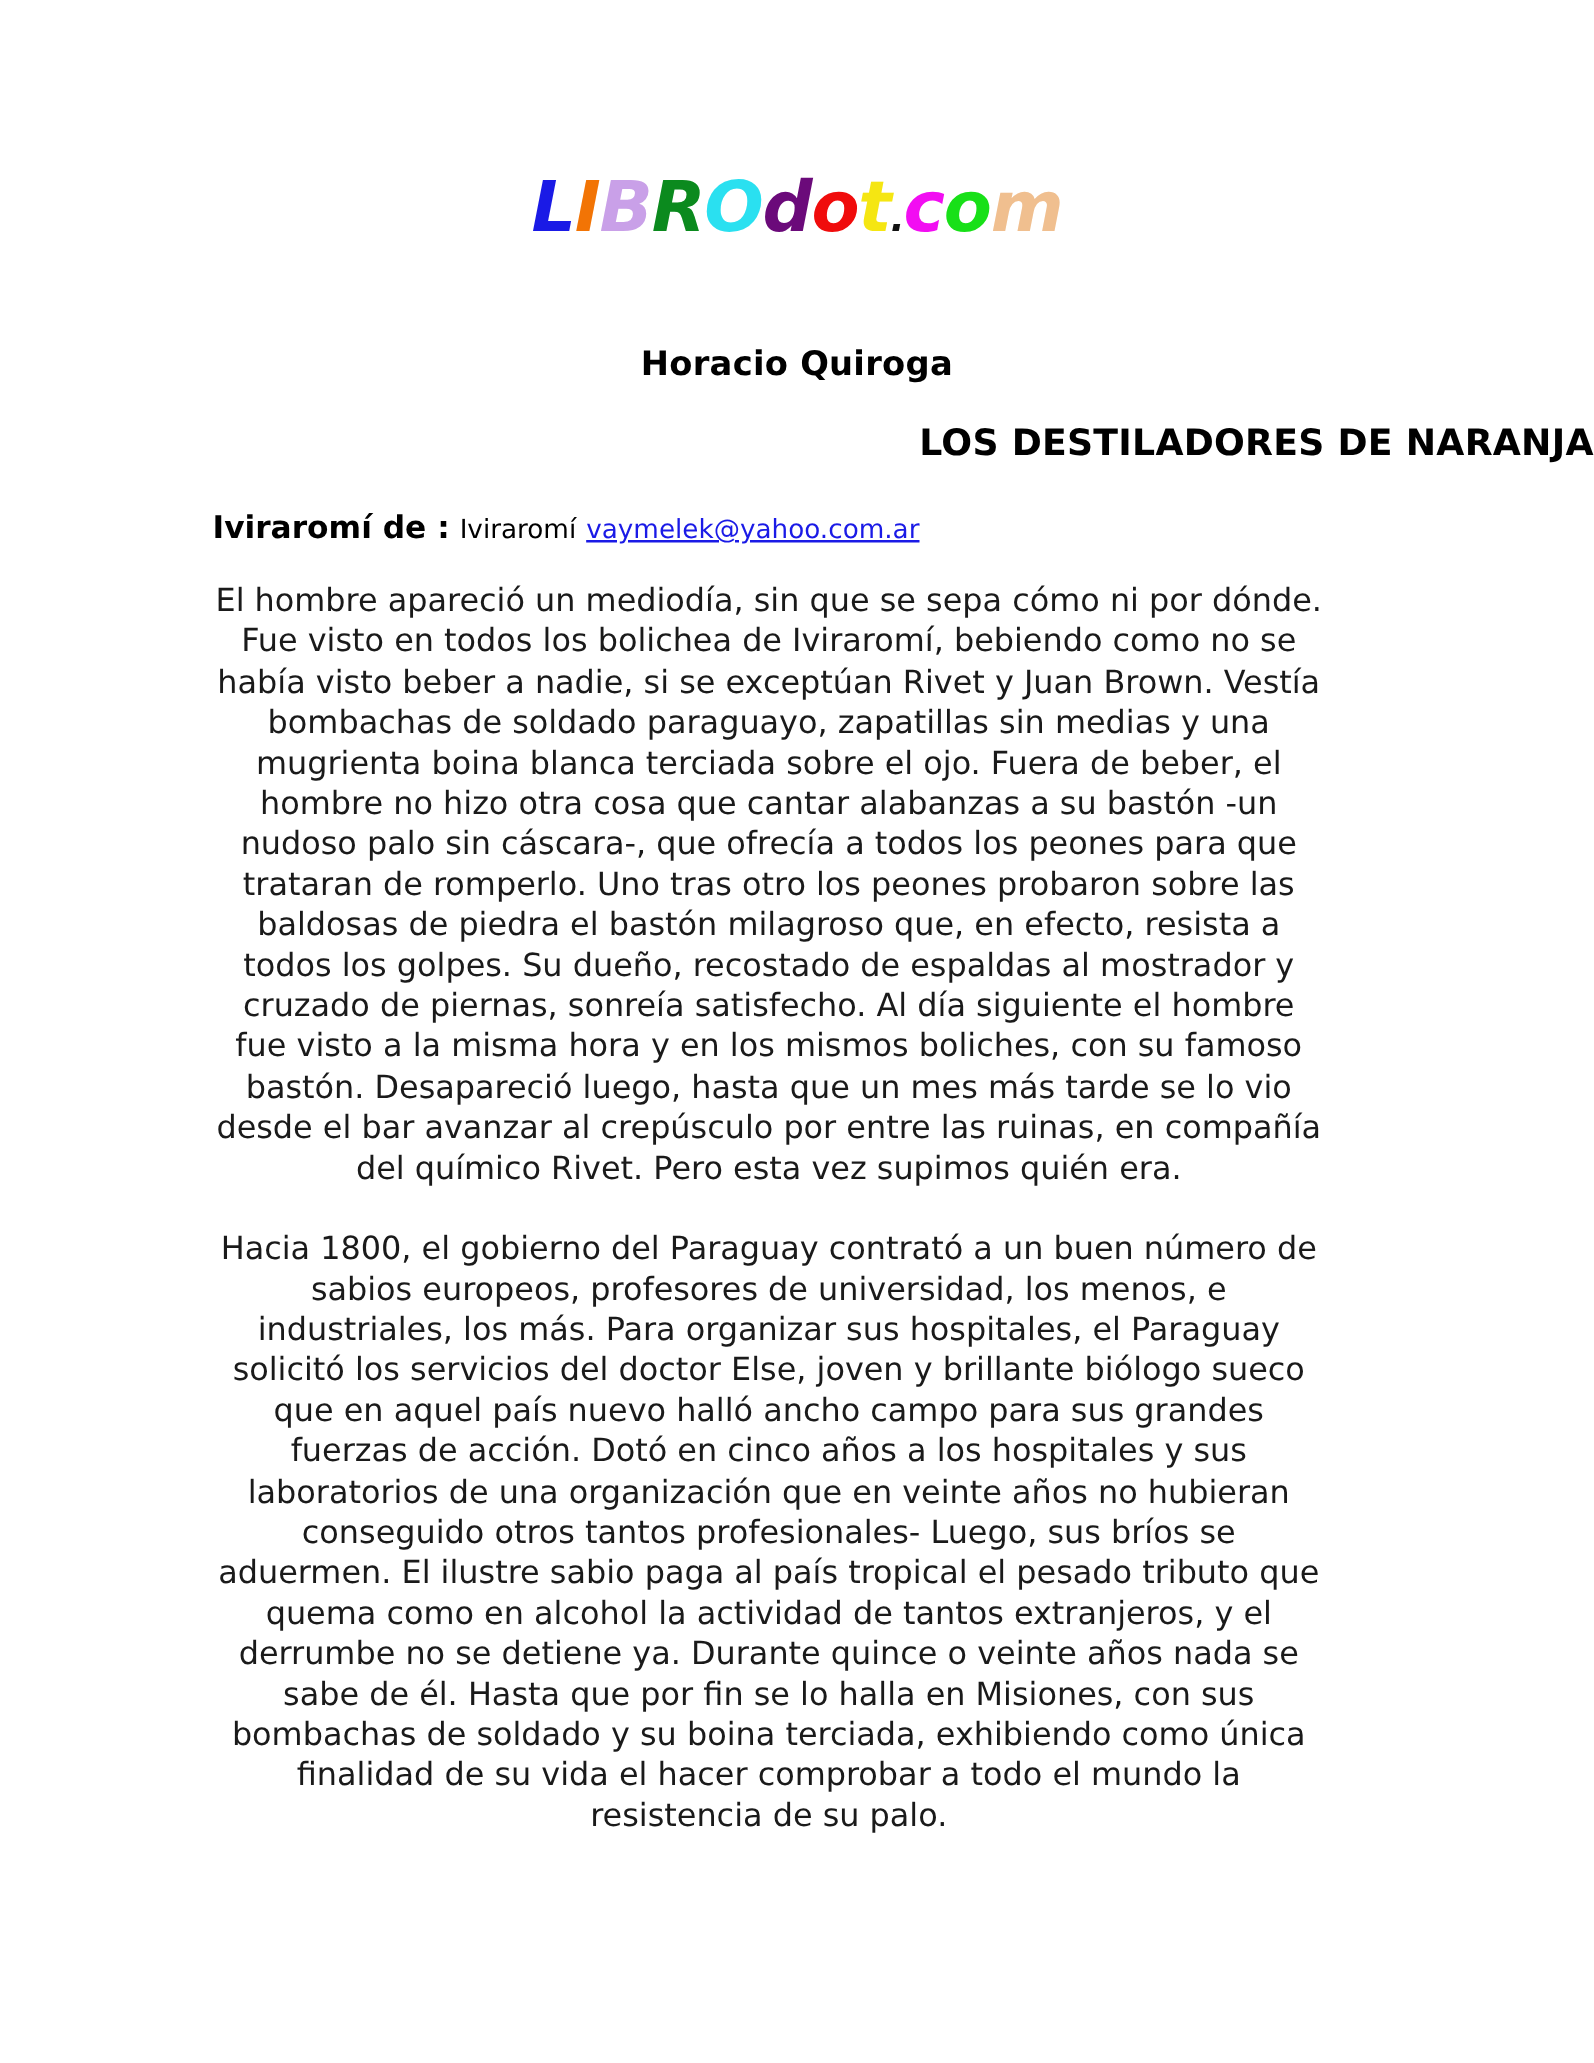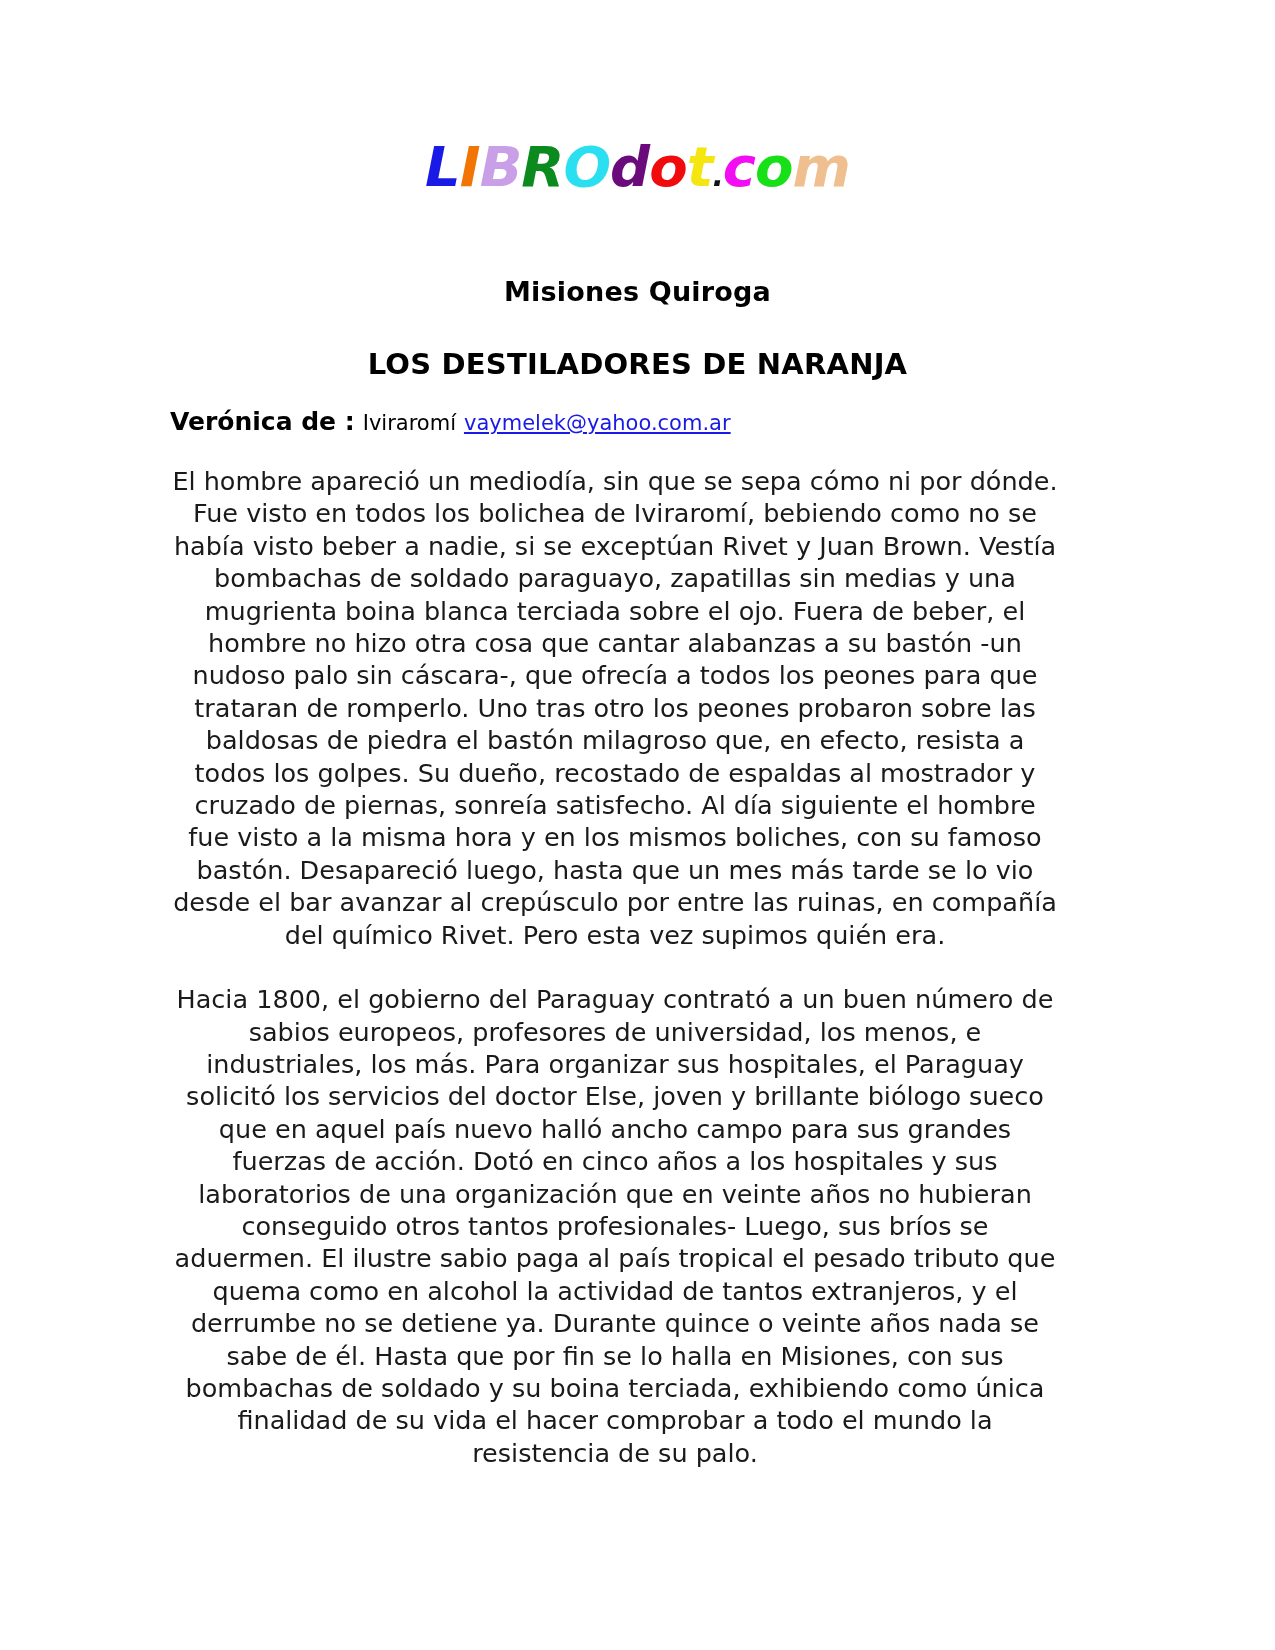--- a/index.html
+++ b/index.html
@@ -53,24 +53,24 @@
     left: 0;
     width: 1275px;
     text-align: center;
     font-size: 27px;
     font-weight: bold;
     letter-spacing: 0.2px;
     font-family: "DejaVu Sans", sans-serif;
   }
   .title {
     position: absolute;
-    top: 347px;
+    top: 337px;
     left: 0;
     width: 1275px;
-    text-align: center;
+    text-align: right;
     font-size: 29px;
     font-weight: bold;
     letter-spacing: 0.2px;
     font-family: "DejaVu Sans", sans-serif;
   }
 
   
   .courtesy {
     position: absolute;
     top: 406px;
@@ -112,26 +112,26 @@
 </style>
 </head>
 <body>
 
 <div class="page">
 
   <div class="logo-wrap">
     <span class="logo"><span style="color: rgb(26, 26, 230);">L</span><span style="color: rgb(242, 116, 5);">I</span><span style="color: rgb(201, 160, 232);">B</span><span style="color: rgb(11, 138, 30);">R</span><span style="color: rgb(42, 224, 240);">O</span><span style="color: rgb(107, 10, 122);">d</span><span style="color: rgb(240, 12, 12);">o</span><span style="color: rgb(245, 230, 18);">t</span><span class="tiny-dot" style="color: rgb(17, 17, 17);">.</span><span style="color: rgb(242, 13, 242);">c</span><span style="color: rgb(24, 224, 24);">o</span><span style="color: rgb(240, 191, 143);">m</span></span>
   </div>
 
-  <div class="author">Misiones Quiroga</div>
+  <div class="author">Horacio Quiroga</div>
 
   <div class="title">LOS DESTILADORES DE NARANJA</div>
 
   <div class="courtesy">
-    <span class="label">Verónica de :</span>
+    <span class="label">Iviraromí de :</span>
     <span class="name">Iviraromí</span>
     <a class="email" href="#">vaymelek@yahoo.com.ar</a>
   </div>
 
   <div class="body-text">
     <p>El hombre apareció un mediodía, sin que se sepa cómo ni por dónde. Fue visto en todos los bolichea de Iviraromí, bebiendo como no se había visto beber a nadie, si se exceptúan Rivet y Juan Brown. Vestía bombachas de soldado paraguayo, zapatillas sin medias y una mugrienta boina blanca terciada sobre el ojo. Fuera de beber, el hombre no hizo otra cosa que cantar alabanzas a su bastón -un nudoso palo sin cáscara-, que ofrecía a todos los peones para que trataran de romperlo. Uno tras otro los peones probaron sobre las baldosas de piedra el bastón milagroso que, en efecto, resista a todos los golpes. Su dueño, recostado de espaldas al mostrador y cruzado de piernas, sonreía satisfecho. Al día siguiente el hombre fue visto a la misma hora y en los mismos boliches, con su famoso bastón. Desapareció luego, hasta que un mes más tarde se lo vio desde el bar avanzar al crepúsculo por entre las ruinas, en compañía del químico Rivet. Pero esta vez supimos quién era.</p>
     <p>Hacia 1800, el gobierno del Paraguay contrató a un buen número de sabios europeos, profesores de universidad, los menos, e industriales, los más. Para organizar sus hospitales, el Paraguay solicitó los servicios del doctor Else, joven y brillante biólogo sueco que en aquel país nuevo halló ancho campo para sus grandes fuerzas de acción. Dotó en cinco años a los hospitales y sus laboratorios de una organización que en veinte años no hubieran conseguido otros tantos profesionales- Luego, sus bríos se aduermen. El ilustre sabio paga al país tropical el pesado tributo que quema como en alcohol la actividad de tantos extranjeros, y el derrumbe no se detiene ya. Durante quince o veinte años nada se sabe de él. Hasta que por fin se lo halla en Misiones, con sus bombachas de soldado y su boina terciada, exhibiendo como única finalidad de su vida el hacer comprobar a todo el mundo la resistencia de su palo.</p>
   </div>
 
 </div>

